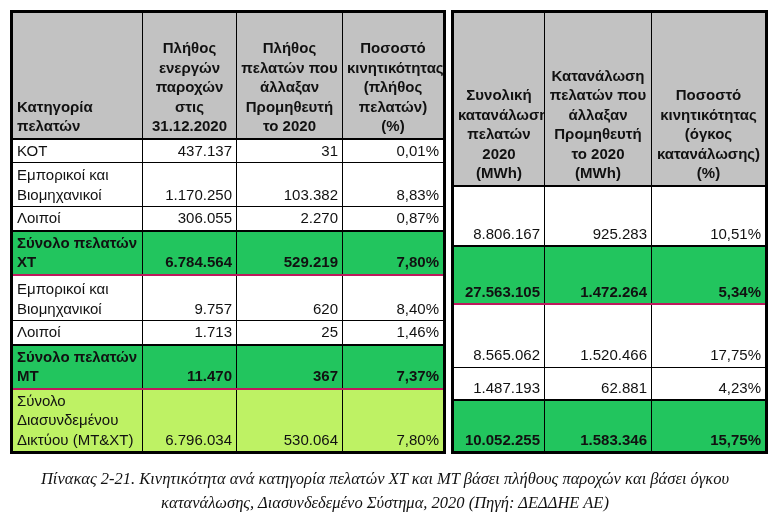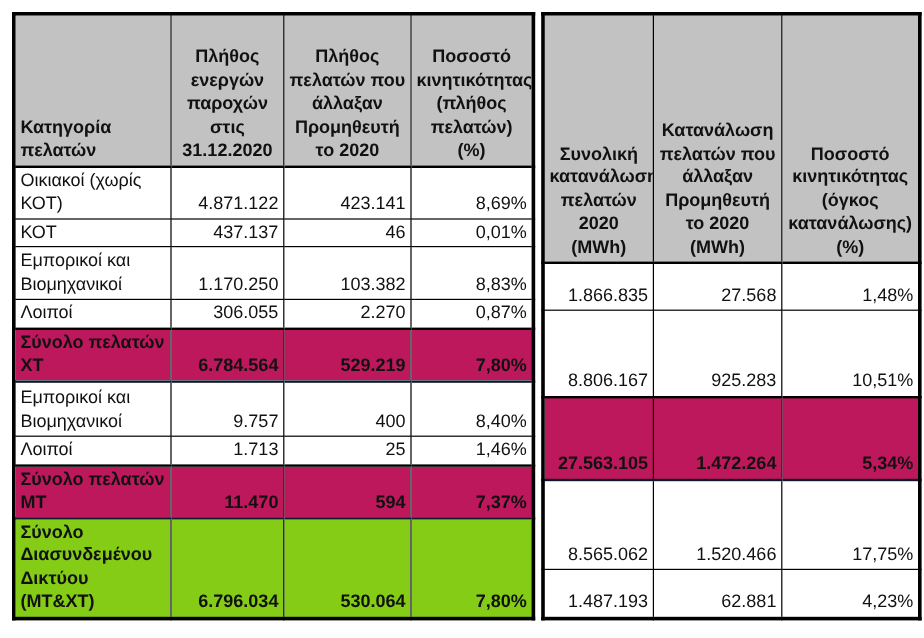--- a/index.html
+++ b/index.html
@@ -27,25 +27,25 @@
   }
   th{
     background:#c2c2c2;
     font-weight:bold;text-align:center;
     border-bottom:2px solid #000;
   }
   th.cat{text-align:left;}
   td.num{text-align:right;}
   td.cat{text-align:left;}
   tr.subtotal td{
-    background:#be185d;font-weight:bold;
-    border-top:2px solid #000;border-bottom:2px solid #0f172a;
+    background:#22c55e;font-weight:bold;
+    border-top:2px solid #000;border-bottom:2px solid #be185d;
   }
   tr.total td{
-    background:#84cc16;font-weight:bold;
+    background:#bef264;font-weight:normal;
     border-top:2px solid #3b82f6;
   }
   .caption{
     font-family:"Liberation Serif",serif;
     font-style:italic;
     font-size:16.5px;
     text-align:center;
     width:714px;
     margin:13px auto 0 auto;
     line-height:1.45;
@@ -63,30 +63,24 @@
         <col style="width:106px">
         <col style="width:102px">
     </colgroup>
     <tbody id="left-body">
         <tr class="head" style="height: 127px;">
           <th class="cat">Κατηγορία πελατών</th>
           <th>Πλήθος ενεργών παροχών στις 31.12.2020</th>
           <th>Πλήθος πελατών που άλλαξαν Προμηθευτή το 2020</th>
           <th>Ποσοστό κινητικότητας (πλήθος πελατών) (%)</th>
         </tr>
-        <tr class="normal" style="height: 40px;">
-          <td class="cat">Οικιακοί (χωρίς ΚΟΤ)</td>
-          <td class="num">4.871.122</td>
-          <td class="num">423.141</td>
-          <td class="num">8,69%</td>
-        </tr>
         <tr class="normal" style="height: 22px;">
           <td class="cat">ΚΟΤ</td>
           <td class="num">437.137</td>
-          <td class="num">46</td>
+          <td class="num">31</td>
           <td class="num">0,01%</td>
         </tr>
         <tr class="normal" style="height: 44px;">
           <td class="cat">Εμπορικοί και Βιομηχανικοί</td>
           <td class="num">1.170.250</td>
           <td class="num">103.382</td>
           <td class="num">8,83%</td>
         </tr>
         <tr class="normal" style="height: 23px;">
           <td class="cat">Λοιποί</td>
@@ -96,33 +90,33 @@
         </tr>
         <tr class="subtotal" style="height: 42px;">
           <td class="cat">Σύνολο πελατών ΧΤ</td>
           <td class="num">6.784.564</td>
           <td class="num">529.219</td>
           <td class="num">7,80%</td>
         </tr>
         <tr class="normal" style="height: 46px;">
           <td class="cat">Εμπορικοί και Βιομηχανικοί</td>
           <td class="num">9.757</td>
-          <td class="num">400</td>
+          <td class="num">620</td>
           <td class="num">8,40%</td>
         </tr>
         <tr class="normal" style="height: 24px;">
           <td class="cat">Λοιποί</td>
           <td class="num">1.713</td>
           <td class="num">25</td>
           <td class="num">1,46%</td>
         </tr>
         <tr class="subtotal" style="height: 38px;">
           <td class="cat">Σύνολο πελατών ΜΤ</td>
           <td class="num">11.470</td>
-          <td class="num">594</td>
+          <td class="num">367</td>
           <td class="num">7,37%</td>
         </tr>
         <tr class="total" style="height: 58px;">
           <td class="cat">Σύνολο Διασυνδεμένου Δικτύου (ΜΤ&amp;ΧΤ)</td>
           <td class="num">6.796.034</td>
           <td class="num">530.064</td>
           <td class="num">7,80%</td>
         </tr>
       </tbody>
   </table>
@@ -131,42 +125,42 @@
       <col style="width:92px">
         <col style="width:107px">
         <col style="width:115px">
     </colgroup>
     <tbody id="right-body">
         <tr class="head" style="height: 127px;">
           <th>Συνολική κατανάλωση πελατών 2020 (MWh)</th>
           <th>Κατανάλωση πελατών που άλλαξαν Προμηθευτή το 2020 (MWh)</th>
           <th>Ποσοστό κινητικότητας (όγκος κατανάλωσης) (%)</th>
         </tr>
-        <tr class="normal" style="height: 22px;">
-          <td class="num">1.866.835</td>
-          <td class="num">27.568</td>
-          <td class="num">1,48%</td>
-        </tr>
         <tr class="normal" style="height: 44px;">
           <td class="num">8.806.167</td>
           <td class="num">925.283</td>
           <td class="num">10,51%</td>
         </tr>
         <tr class="subtotal" style="height: 42px;">
           <td class="num">27.563.105</td>
           <td class="num">1.472.264</td>
           <td class="num">5,34%</td>
         </tr>
         <tr class="normal" style="height: 46px;">
           <td class="num">8.565.062</td>
           <td class="num">1.520.466</td>
           <td class="num">17,75%</td>
         </tr>
         <tr class="normal" style="height: 24px;">
           <td class="num">1.487.193</td>
           <td class="num">62.881</td>
           <td class="num">4,23%</td>
         </tr>
+        <tr class="subtotal" style="height: 38px;">
+          <td class="num">10.052.255</td>
+          <td class="num">1.583.346</td>
+          <td class="num">15,75%</td>
+        </tr>
       </tbody>
   </table>
 </div>
 
 <div class="caption">Πίνακας 2-21. Κινητικότητα ανά κατηγορία πελατών ΧΤ και ΜΤ βάσει πλήθους παροχών και βάσει όγκου κατανάλωσης, Διασυνδεδεμένο Σύστημα, 2020 (Πηγή: ΔΕΔΔΗΕ ΑΕ)</div>
 
 </body></html>

